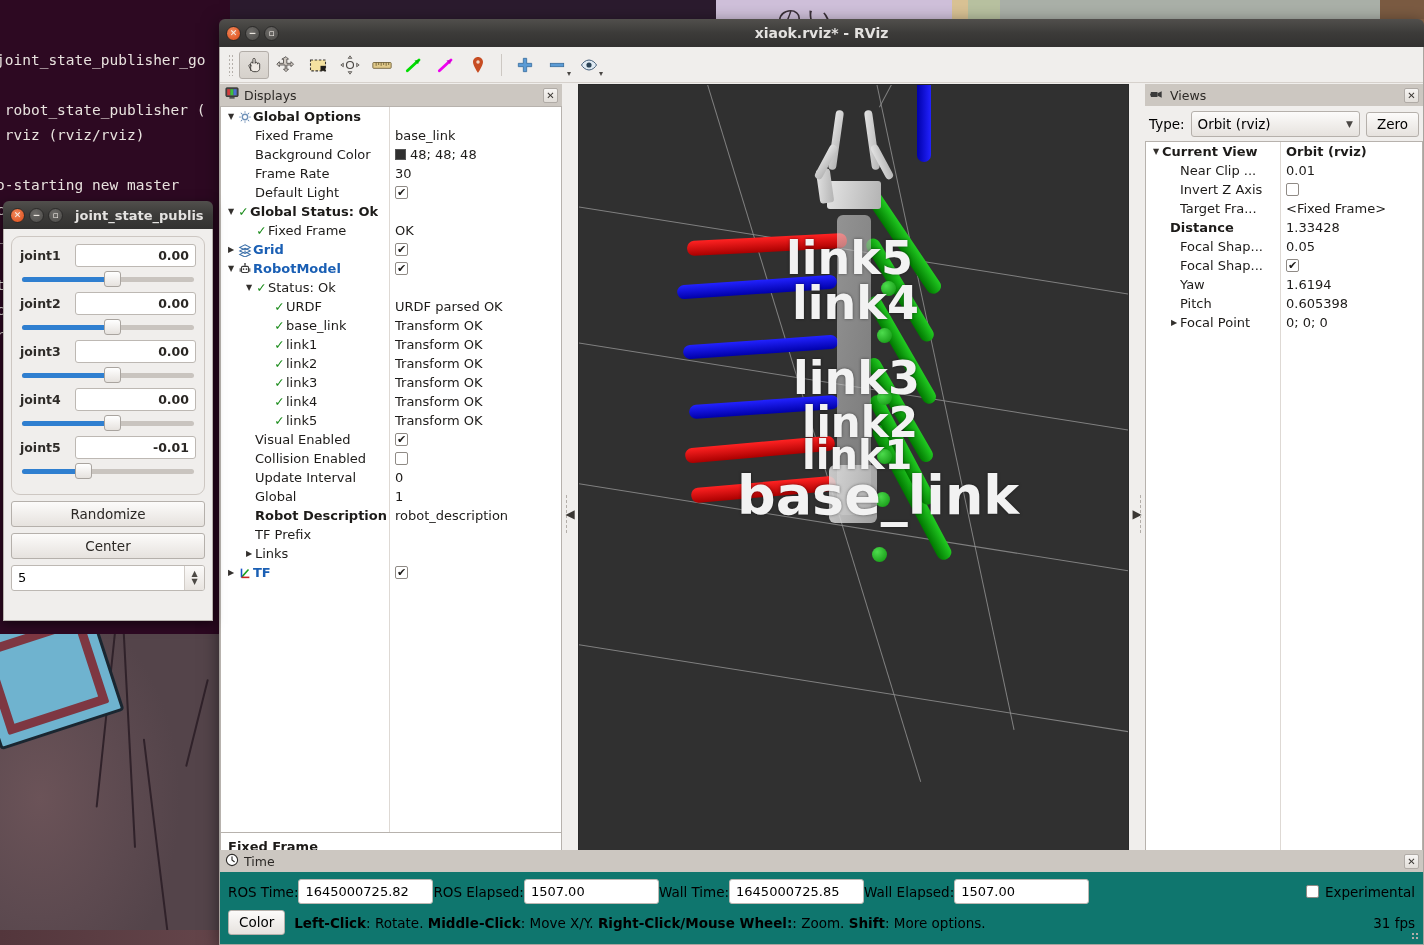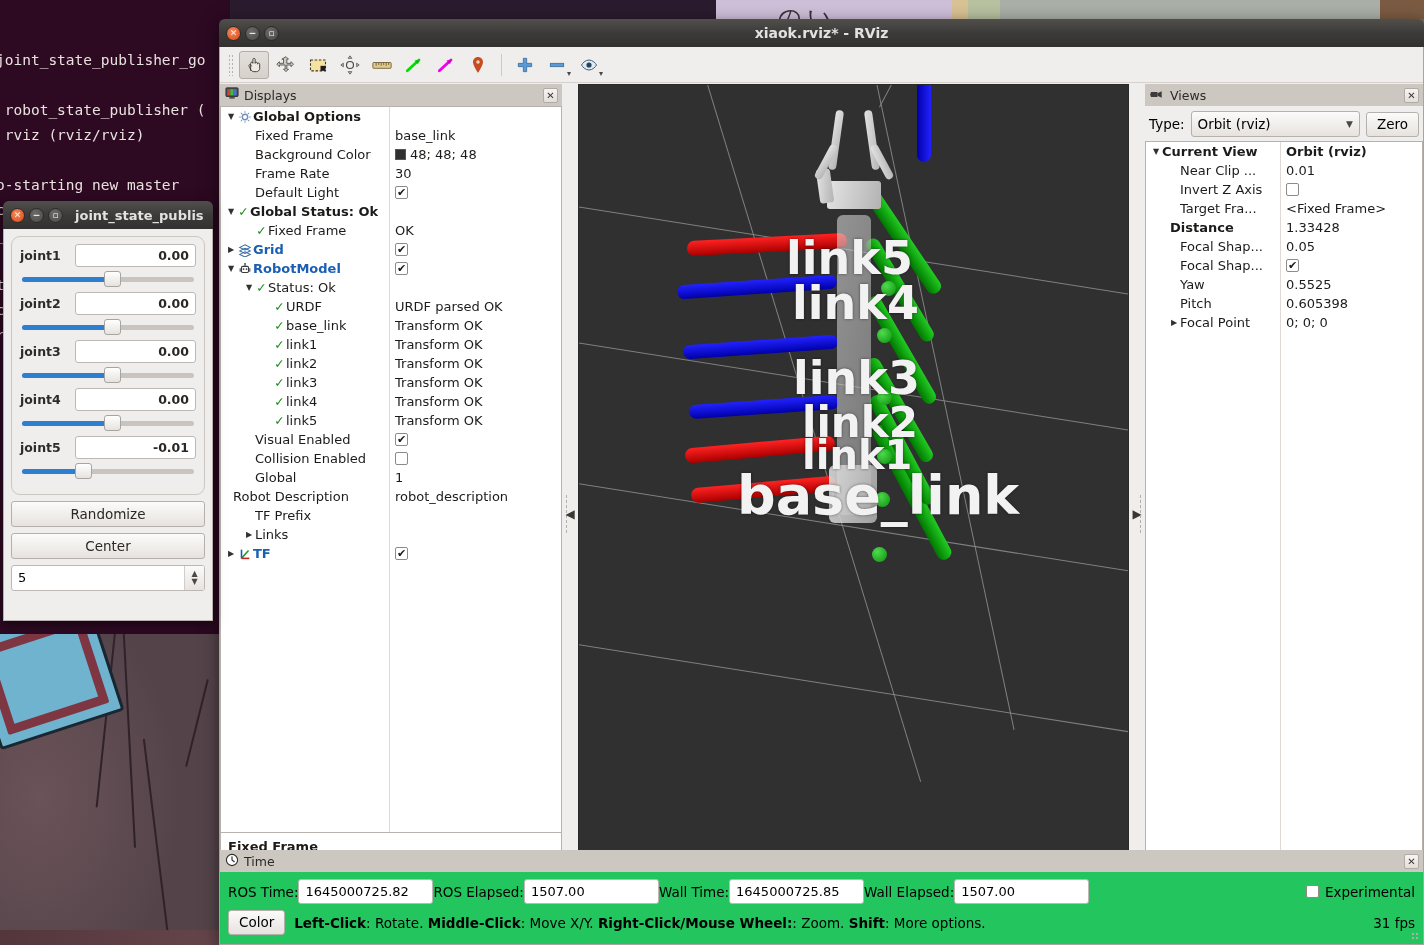--- a/index.html
+++ b/index.html
@@ -271,21 +271,21 @@
   #views-combo .cv { flex:1; }
   #views-tree {
     flex:1; background:#fff; border:1px solid #b7b2ad; overflow:hidden;
     position:relative; font-size:13px; color:#1d1b19;
   }
   #views-tree .tree-colsep { left:134px; }
   #views-tree .tname { width:134px; }
   #view-btns { display:flex; gap:5px; padding:6px 4px 5px 4px; }
 
   
-  #time-dock { position:absolute; left:0; right:0; bottom:0; height:94px; background:#22c55e;margin-top:48px; }
+  #time-dock { position:absolute; left:0; right:0; bottom:0; height:94px; background:#0f766e;margin-top:48px; }
   #time-row { display:flex; align-items:center; padding:7px 8px 0 8px; font-size:13.5px; }
   .tfield {
     height:25px; background:#fff; border:1px solid #bdb8b3; border-radius:3px;
     padding:0 6px; line-height:23px; font-size:13px;
   }
   #status-row { display:flex; align-items:center; gap:9px; padding:6px 8px 0 8px; font-size:13.5px; }
   .sbtn {
     height:25px; padding:0 10px; border:1px solid #b5b0ab; border-radius:3px;
     background:linear-gradient(180deg,#fcfbfa,#e6e2de); line-height:23px; font-size:13.5px;
   }
@@ -635,28 +635,37 @@
                   <span class="arrow"></span>
                   <span class="tlbl">Collision Enabled</span>
                 </div>
                 <div class="tval">
                   <span class="chk"></span>
                 </div>
               </div>
               <div class="trow">
                 <div class="tname" style="padding-left: 22px;">
                   <span class="arrow"></span>
+                  <span class="tlbl">Update Interval</span>
+                </div>
+                <div class="tval">
+                  <span>0</span>
+                </div>
+              </div>
+              <div class="trow">
+                <div class="tname" style="padding-left: 22px;">
+                  <span class="arrow"></span>
                   <span class="tlbl">Global</span>
                 </div>
                 <div class="tval">
                   <span>1</span>
                 </div>
               </div>
               <div class="trow">
-                <div class="tname" style="">
+                <div class="tname" style="padding-left: 22px; font-weight: bold;">
                   <span class="arrow"></span>
                   <span class="tlbl">Robot Description</span>
                 </div>
                 <div class="tval">
                   <span>robot_description</span>
                 </div>
               </div>
               <div class="trow">
                 <div class="tname" style="padding-left: 22px;">
                   <span class="arrow"></span>
@@ -859,21 +868,21 @@
                 <div class="tval">
                   <span class="chk">✔</span>
                 </div>
               </div>
               <div class="trow">
                 <div class="tname" style="padding-left: 22px;">
                   <span class="arrow"></span>
                   <span class="tlbl">Yaw</span>
                 </div>
                 <div class="tval">
-                  <span>0.5525</span>
+                  <span>1.6194</span>
                 </div>
               </div>
               <div class="trow">
                 <div class="tname" style="padding-left: 22px;">
                   <span class="arrow"></span>
                   <span class="tlbl">Pitch</span>
                 </div>
                 <div class="tval">
                   <span>0.605398</span>
                 </div>

